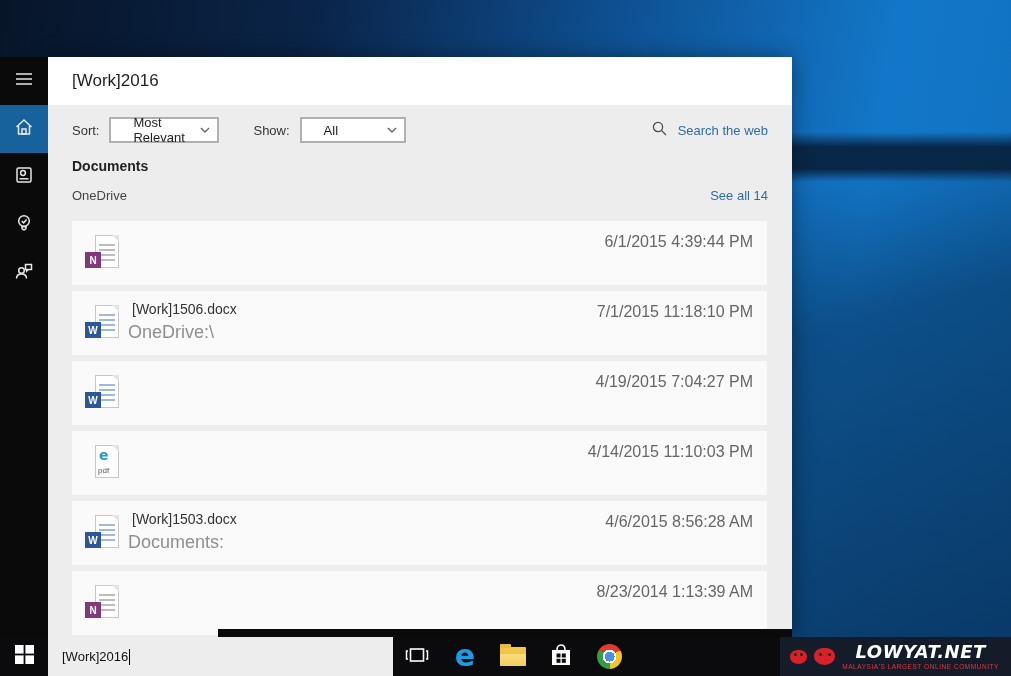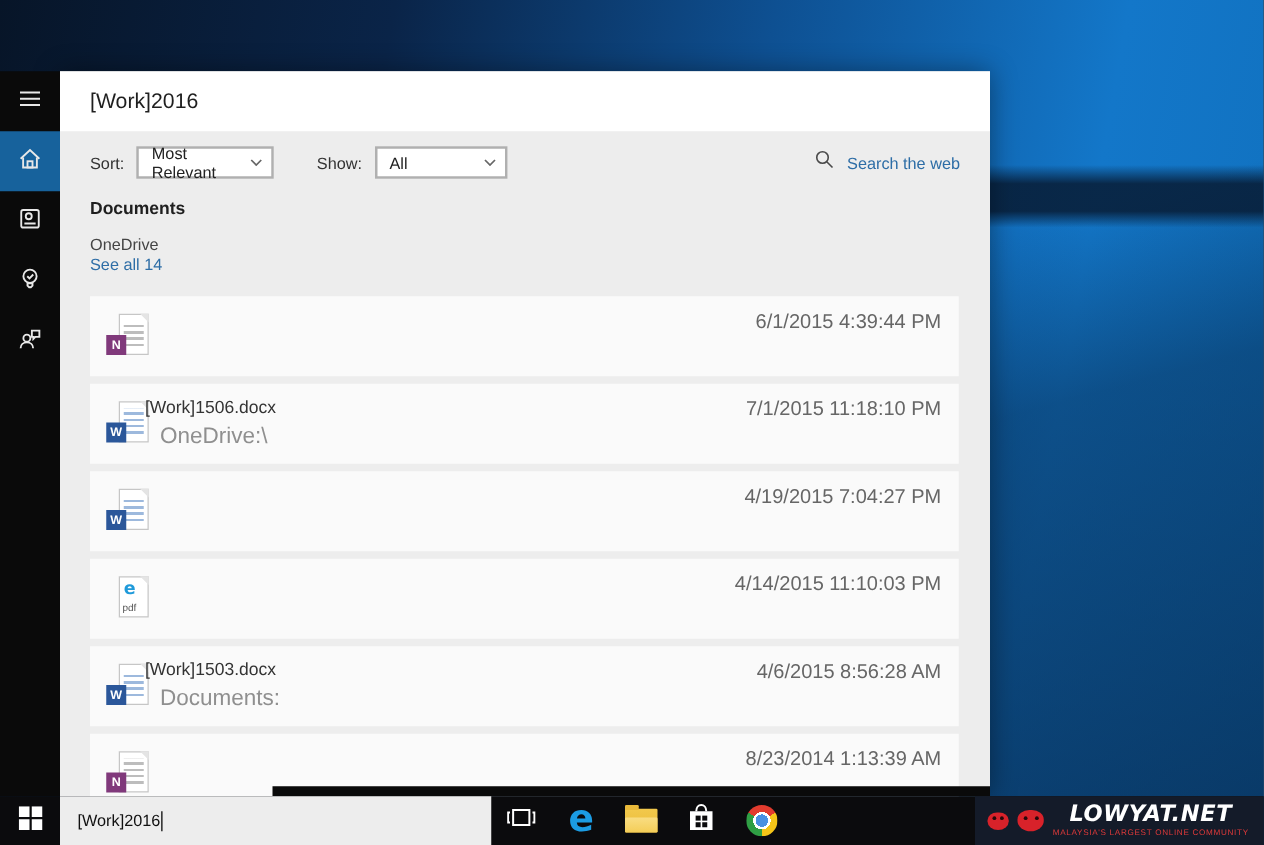--- a/index.html
+++ b/index.html
@@ -15,37 +15,37 @@
 
   
   .panel{position:absolute;left:48px;top:57px;width:744px;height:580px;
          background:#ededed;box-shadow:0 0 20px rgba(0,0,0,.4);overflow:hidden;}
   .panel-header{height:48px;background:#fff;display:flex;align-items:center;padding-left:24px;}
   .panel-title{font-size:17px;color:#1f1f1f;}
 
   .filter-bar{height:50px;display:flex;align-items:center;padding:0 24px;}
   .filter-label{font-size:13px;color:#333;margin-right:10px;}
   .dropdown{height:26px;background:#fff;border:2px solid #b0b0b0;display:flex;
-            align-items:center;justify-content:space-between;padding:0 7px 0 10px;
+            align-items:center;justify-content:space-between;padding:0 7px 0 22px;
             font-size:13px;color:#222;box-sizing:border-box;}
   .dd-sort{width:110px;margin-right:34px;}
   .dd-show{width:106px;}
   .chev{margin-left:8px;display:inline-flex;}
   .spacer{flex:1;}
   .web-search{display:flex;align-items:center;cursor:pointer;justify-content:space-between;}
   .web-search .label{font-size:13px;color:#2d6da6;margin-left:10px;}
 
   .section-heading{margin:3px 24px 0;font-size:14px;font-weight:bold;color:#1f1f1f;line-height:16px;}
-  .group-row{margin:14px 24px 0;display:flex;justify-content:space-between;line-height:16px;flex-direction:column;}
+  .group-row{margin:14px 24px 0;display:flex;justify-content:space-between;line-height:16px;}
   .group-label{font-size:13px;color:#444;}
   .see-all{font-size:13px;color:#2d6da6;cursor:pointer;}
 
   .rows{margin-top:17px;}
   .result-row{height:64px;margin:0 25px 6px 24px;background:#fafafa;position:relative;}
-  .row-title{position:absolute;left:44px;top:10px;font-size:14px;color:#333;}
+  .row-title{position:absolute;left:60px;top:10px;font-size:14px;color:#333;}
   .row-sub{position:absolute;left:56px;top:31px;font-size:18px;color:#8f8f8f;}
   .row-date{position:absolute;right:14px;top:12px;font-size:16px;color:#666;}
 
   
   .icon-box{position:absolute;left:14px;top:50%;transform:translateY(-50%);width:34px;height:38px;}
   .doc{position:absolute;right:1px;top:1px;width:24px;height:33px;background:#fff;
        border:1px solid #c6c6c6;box-sizing:border-box;}
   .doc .lines{position:absolute;left:3px;right:3px;top:5px;bottom:5px;
        background:repeating-linear-gradient(to bottom,transparent 0 3px,#9db9dd 3px 5px);}
   .doc.gray .lines{background:repeating-linear-gradient(to bottom,transparent 0 3px,#bdbdbd 3px 5px);}

